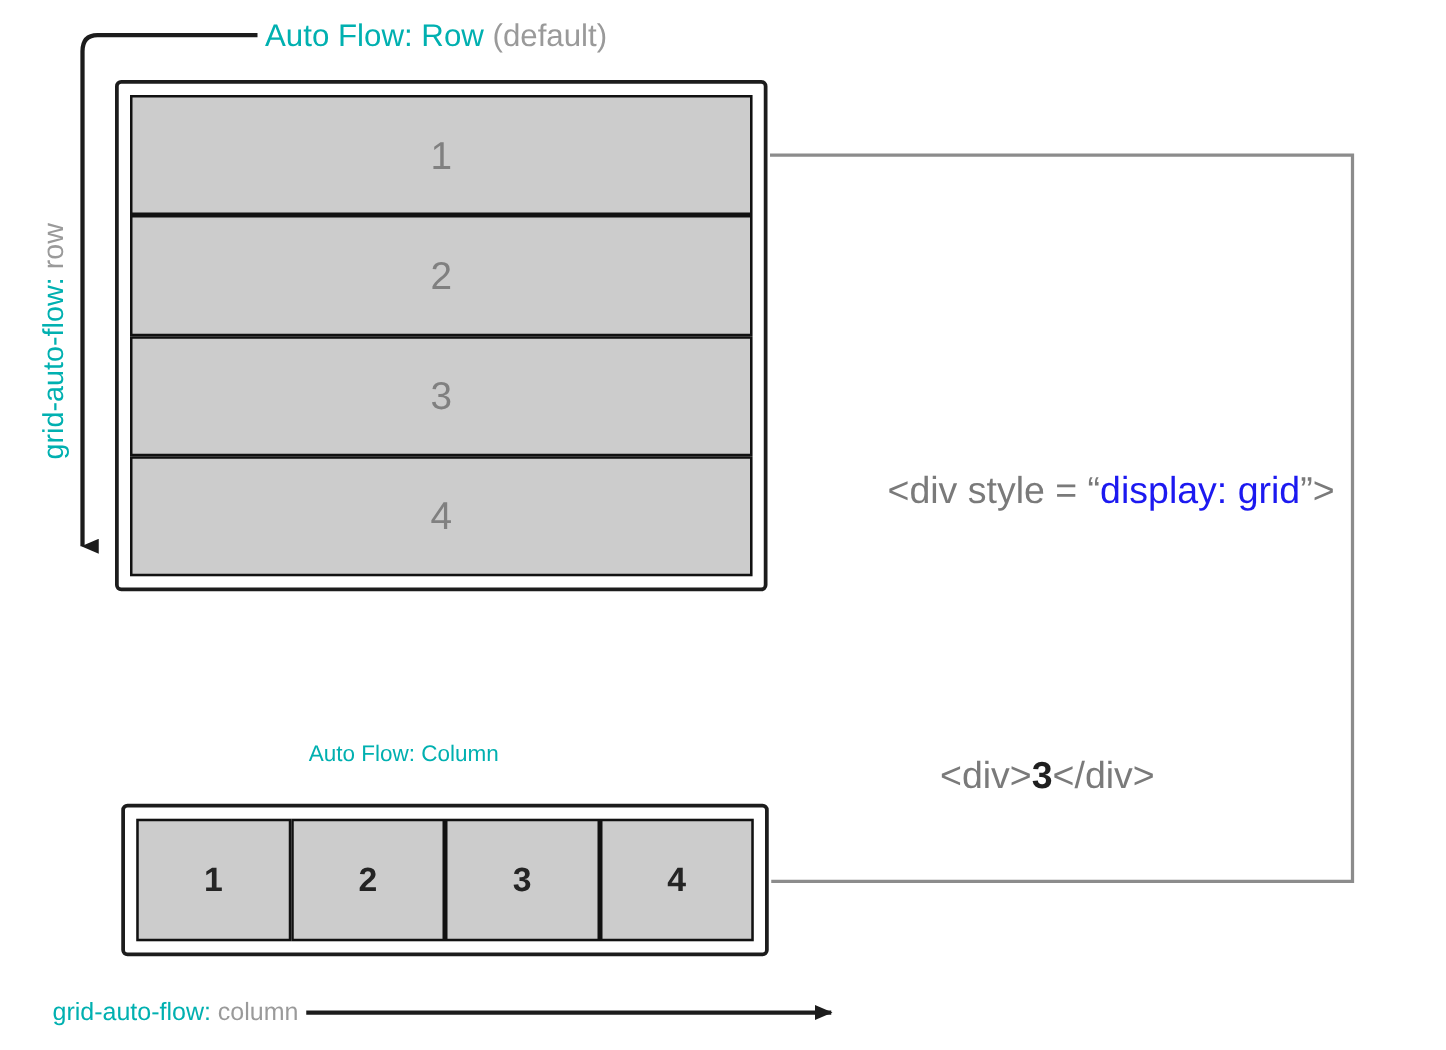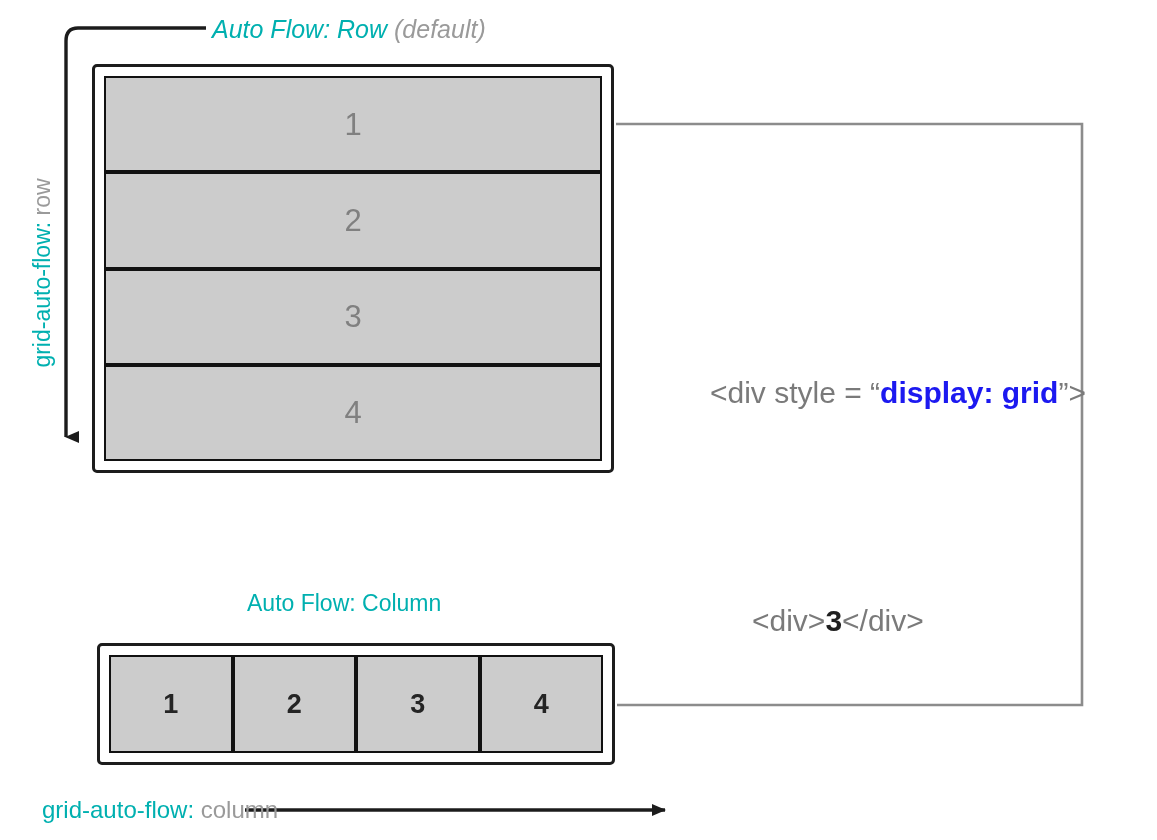--- a/index.html
+++ b/index.html
@@ -31,27 +31,26 @@
   }
 
   
   .label-row-title {
     position: absolute;
     left: 212px;
     top: 14px;
     font-size: 25px;
     line-height: 30px;
     white-space: nowrap;
-    font-style: italic;
   }
   .label-col-title {
     position: absolute;
     left: 247px;
     top: 588px;
-    font-size: 23px;
+    font-size: 18px;
     line-height: 30px;
     white-space: nowrap;
   }
   .tealtxt { color: #00b0b0; }
   .graytxt { color: #9a9a9a; }
 
   
   .axis-vertical {
     position: absolute;
     left: -78px;
@@ -63,21 +62,21 @@
     white-space: nowrap;
     transform: rotate(-90deg);
     transform-origin: center center;
   }
 
   
   .axis-horizontal {
     position: absolute;
     left: 42px;
     top: 797px;
-    font-size: 24px;
+    font-size: 20px;
     line-height: 26px;
     white-space: nowrap;
   }
 
   
   .grid-outer {
     position: absolute;
     box-sizing: border-box;
     border: 3px solid #1c1c1c;
     border-radius: 5px;
@@ -138,21 +137,21 @@
     position: absolute;
     left: 710px;
     top: 298px;
     font-size: 30px;
     line-height: 38px;
     color: #7a7a7a;
     white-space: pre;
   }
   .code-line { white-space: pre; }
   .code-indent { display: inline-block; width: 42px; }
-  .code-val { color: #1c19f0; font-weight: bold; }
+  .code-val { color: #1c19f0; font-weight: normal; }
   .code-num { color: #1f1f1f; font-weight: bold; }
 </style>
 </head>
 <body>
 
 <div id="stage">
 
   <svg id="connectors" viewBox="0 0 1157 840" width="1157" height="840">
     <defs>
       <marker id="arrow-down" markerWidth="12" markerHeight="14" refX="6" refY="13" orient="auto" markerUnits="userSpaceOnUse">

